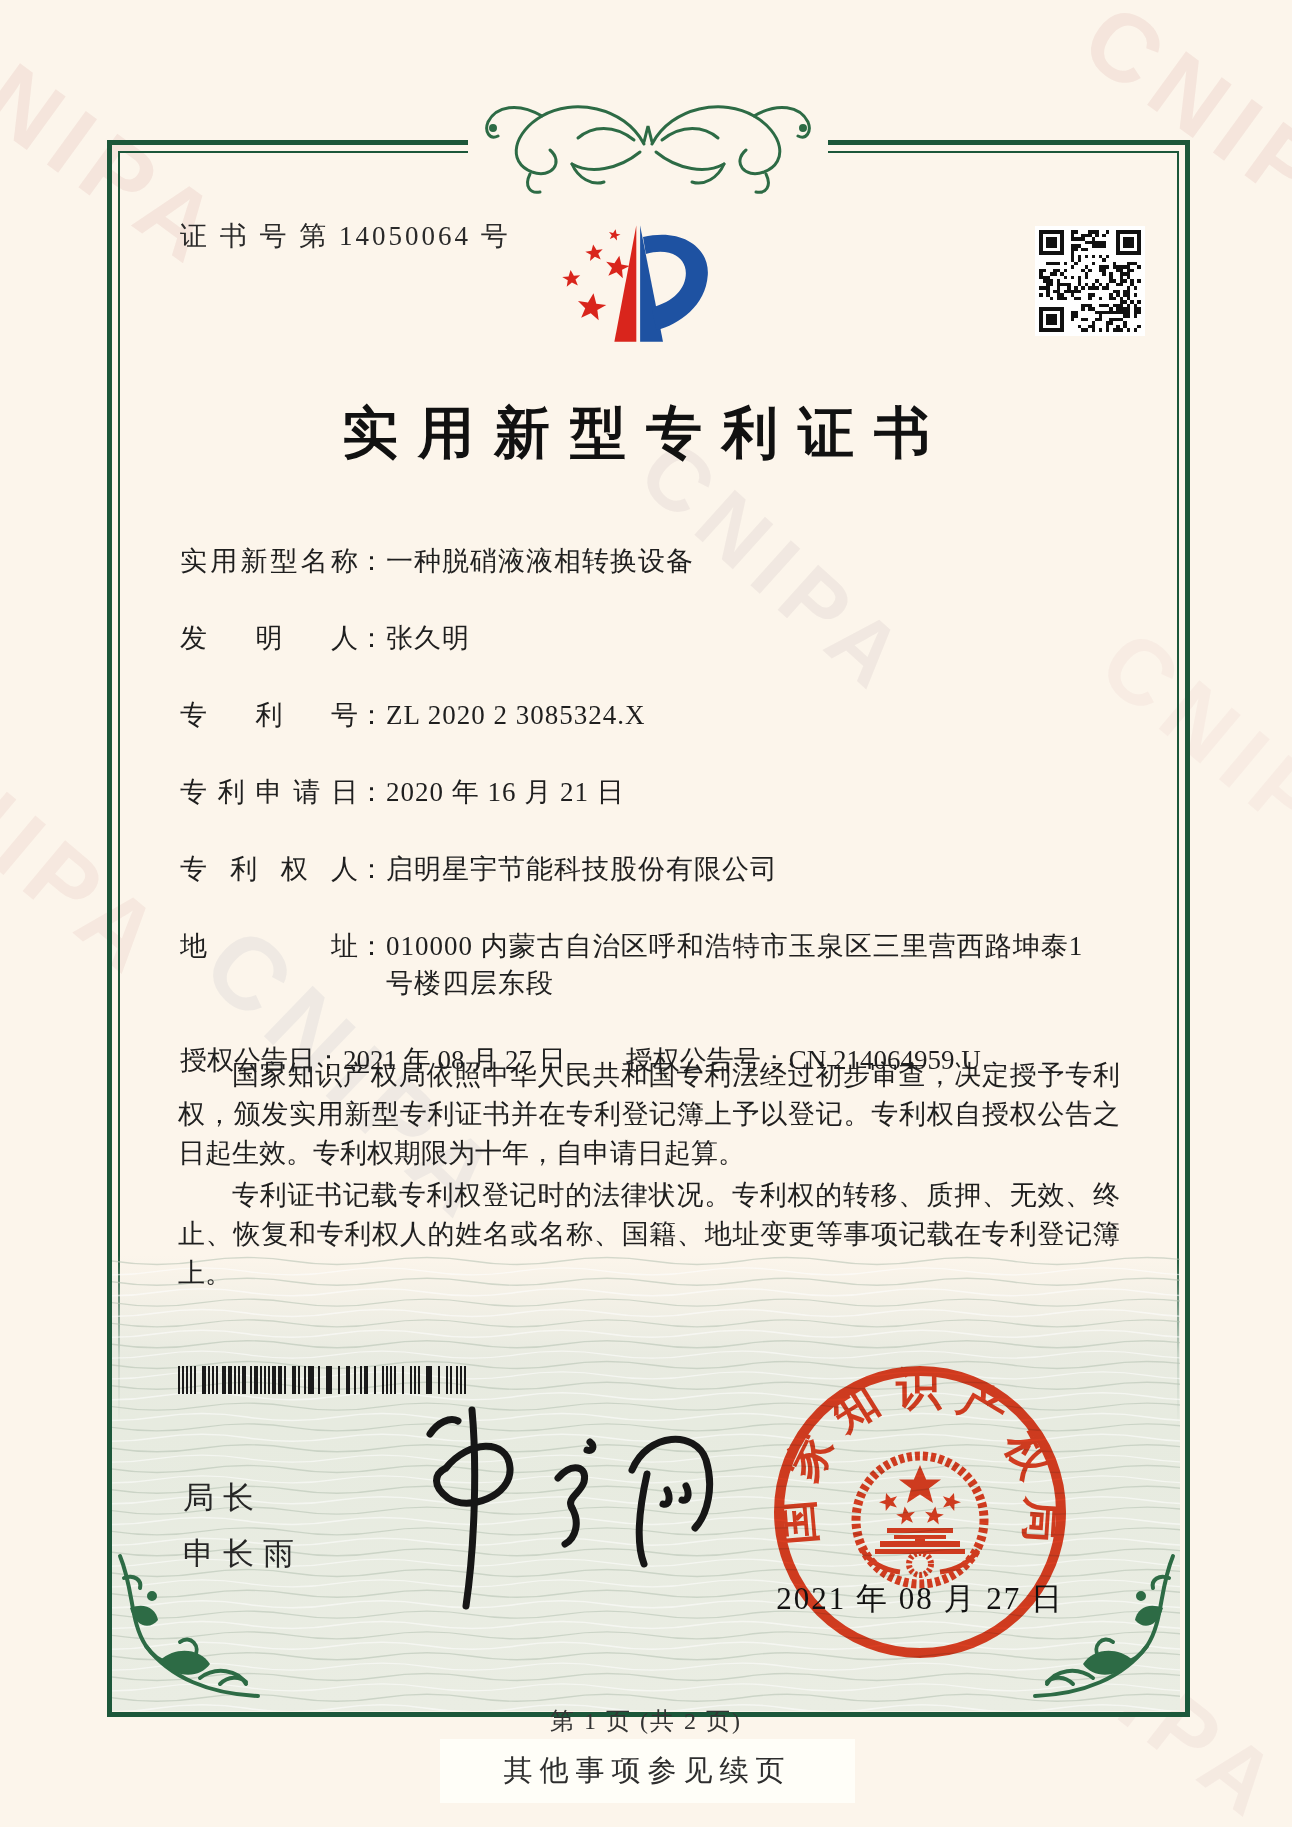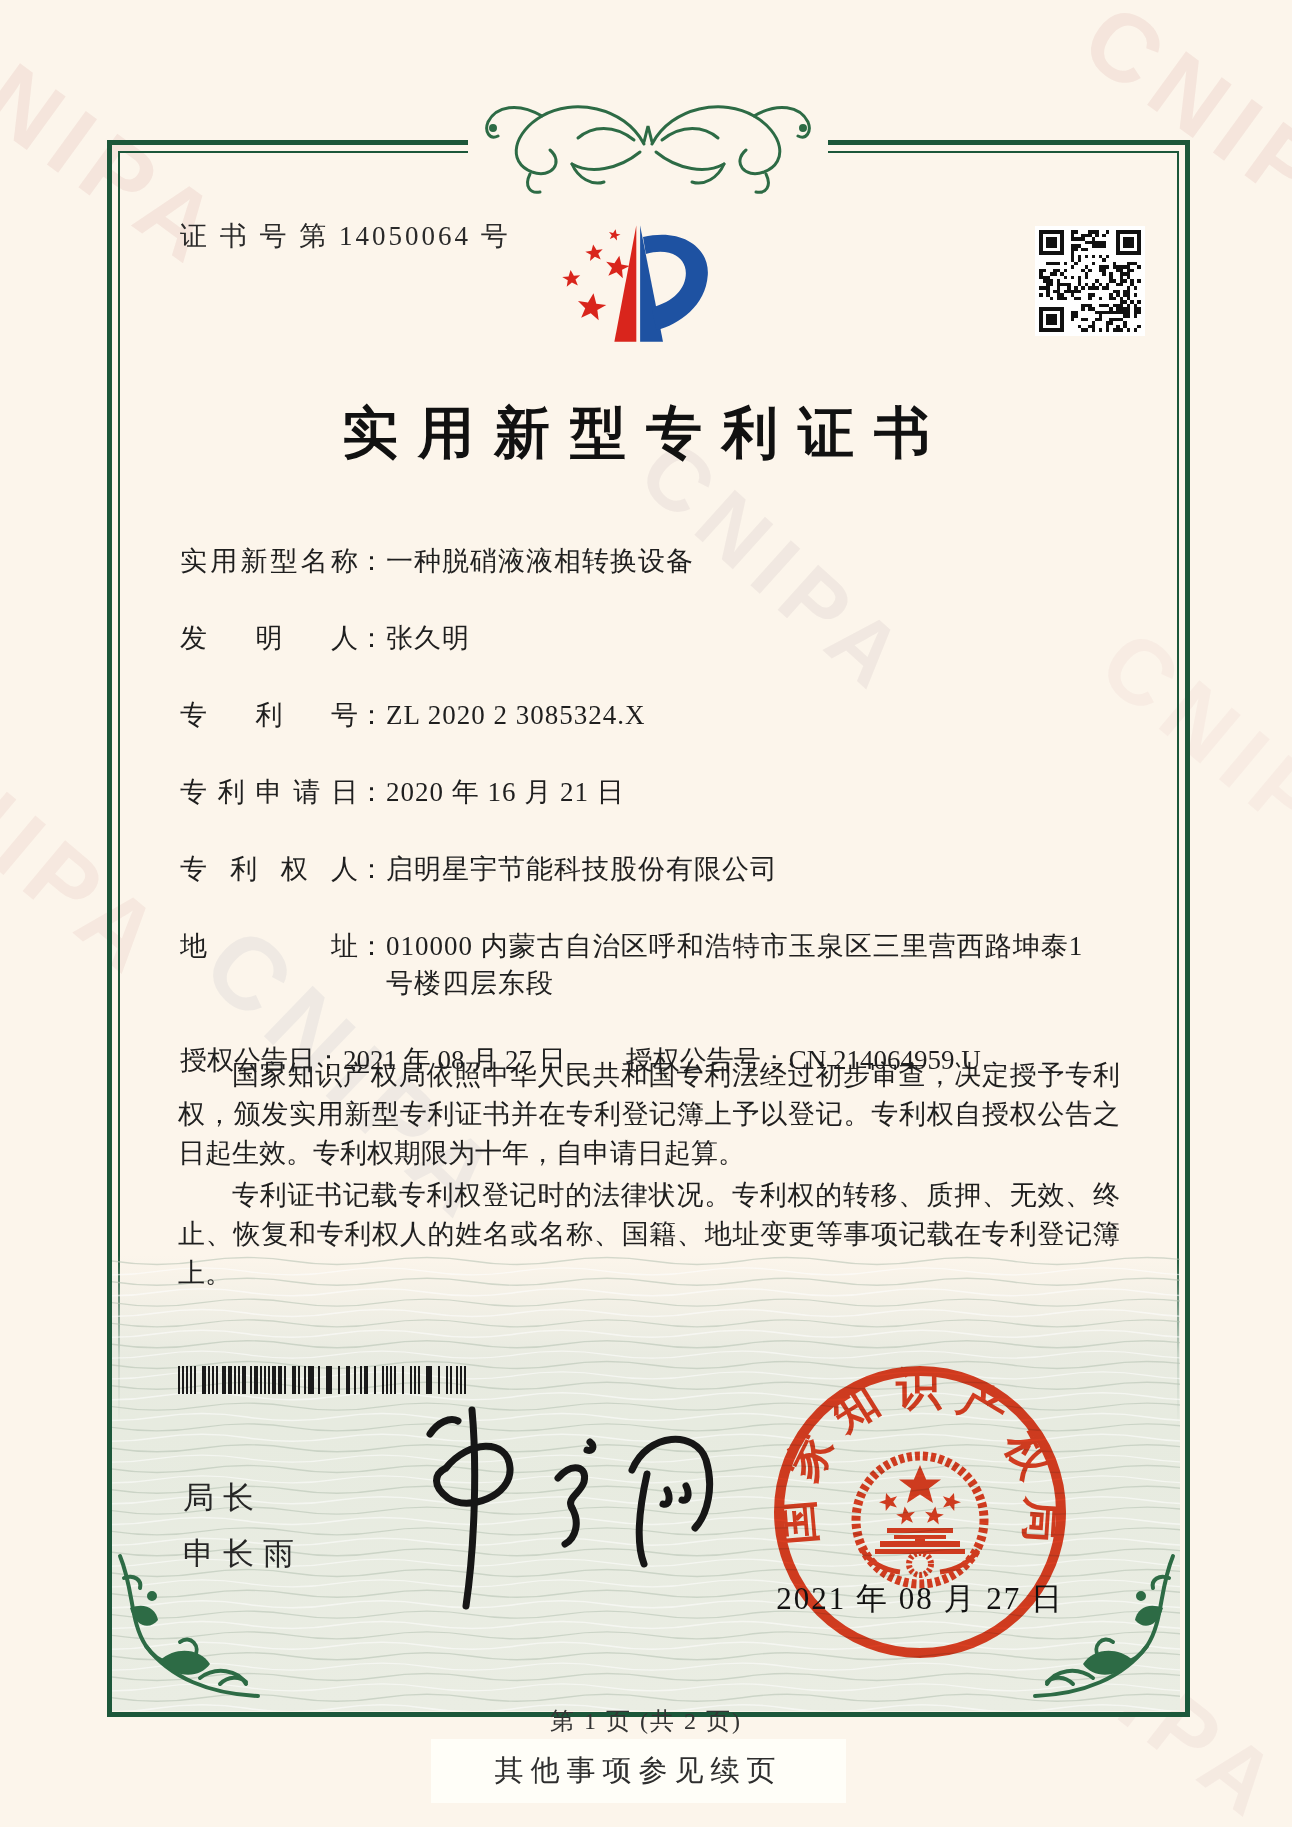--- a/index.html
+++ b/index.html
@@ -57,21 +57,21 @@
   .sig-block{position:absolute;left:183px;top:1470px;font-family:"Liberation Sans","DejaVu Sans",sans-serif;
              font-size:31px;font-weight:400;letter-spacing:9px;color:#262626;line-height:56px;}
   .sig-script{position:absolute;left:350px;top:1392px;width:390px;height:235px;}
   
   .seal{position:absolute;left:770px;top:1362px;width:300px;height:300px;opacity:.95;mix-blend-mode:multiply;}
   .seal-ring-text{font-size:45px;font-weight:700;fill:#e23517;font-family:"Liberation Serif","DejaVu Serif",serif;}
   .seal-date{position:absolute;left:770px;top:1578px;width:300px;text-align:center;font-size:31px;
              letter-spacing:2px;color:#121212;}
   
   .page-info{position:absolute;left:0;right:0;top:1666px;text-align:center;font-size:24px;letter-spacing:2px;color:#333;margin-top:39px;}
-  .cont-band{position:absolute;left:431px;top:1739px;width:415px;height:64px;background:#fffef8;
+  .cont-band{position:absolute;left:440px;top:1739px;width:415px;height:64px;background:#fffef8;
              display:flex;align-items:center;justify-content:center;}
   .cont-note{font-size:29px;letter-spacing:7px;color:#2e2e2e;}
 </style>
 </head>
 <body>
 
 <div class="page">
 
   <div class="wm wm1">CNIPA</div>
   <div class="wm wm2">CNIPA</div>

